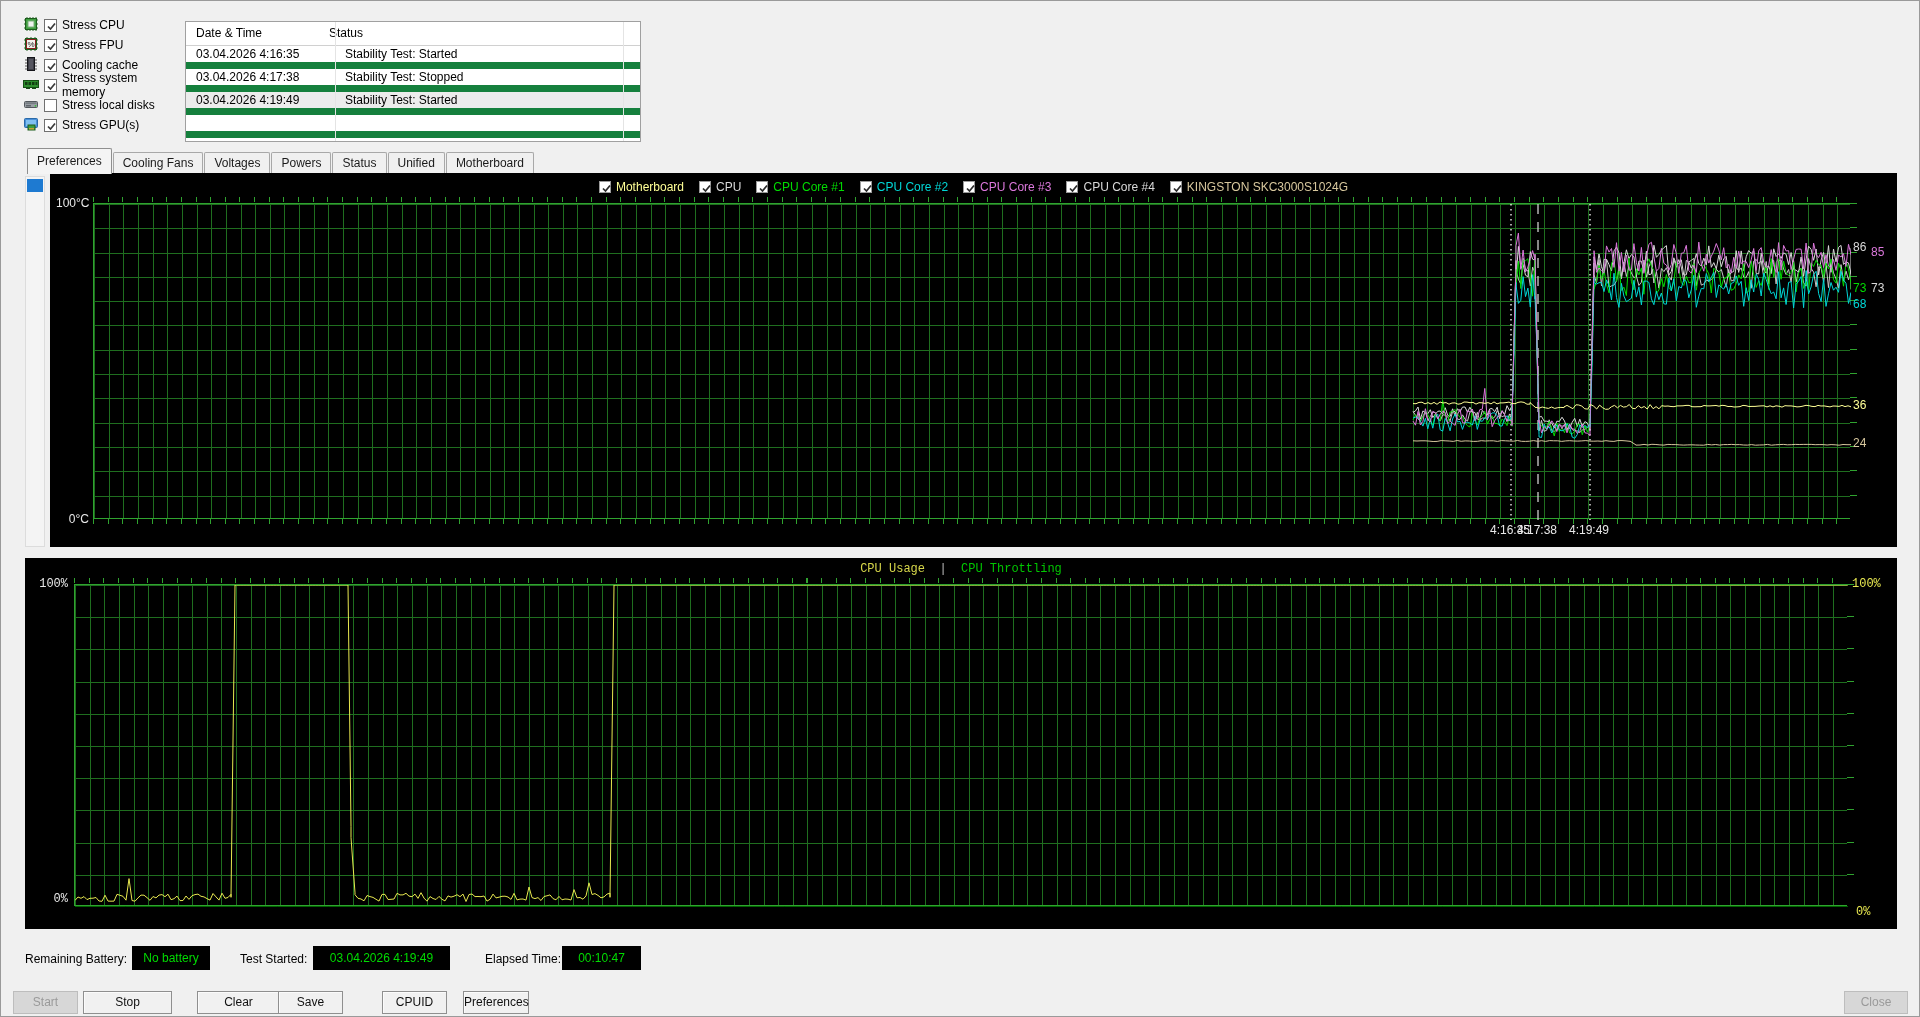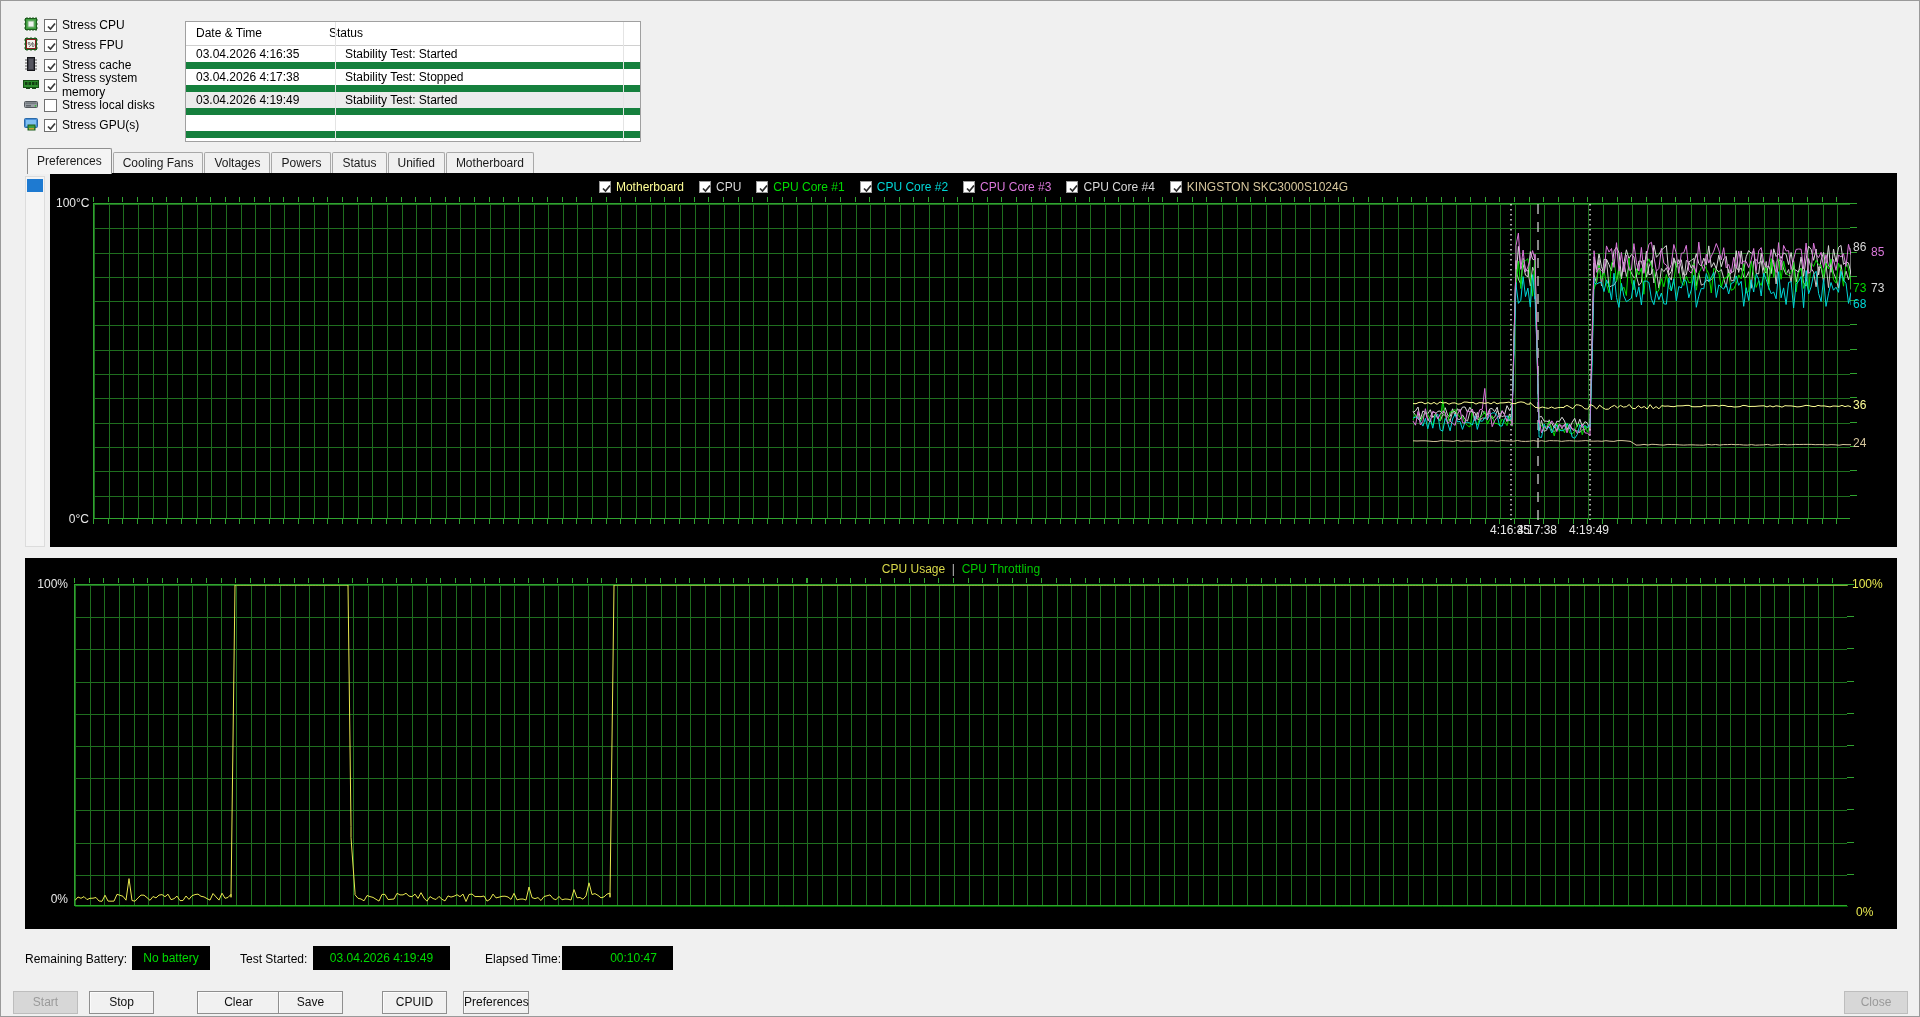--- a/index.html
+++ b/index.html
@@ -28,21 +28,21 @@
   
   #tabs{left:26px;top:146px;display:flex;align-items:flex-end;border-bottom:1px solid #8f8f8f;height:26px;}
   .tab{height:20px;line-height:20px;padding:0 9px;background:#f0f0f0;border:1px solid #a8a8a8;border-bottom:none;border-radius:2px 2px 0 0;margin-right:1px;color:#1a1a1a;}
   .tab.active{height:25px;line-height:24px;background:#f4f4f4;border-color:#8f8f8f;margin-bottom:-1px;z-index:2;}
   
   #temp-scrollbar{left:24px;top:175px;width:20px;height:371px;background:#f4f4f4;border:1px solid #dcdcdc;box-sizing:border-box;}
   #temp-scroll-thumb{position:absolute;left:1px;top:2px;width:16px;height:13px;background:#1e7ad1;}
   
   .black-panel{background:#000;}
   #temp-panel{left:49px;top:172px;width:1847px;height:374px;}
-  #usage-panel{left:24px;top:557px;width:1872px;height:371px;}
+  #usage-panel{left:24px;top:557px;width:1872px;height:371px;font-family:Liberation Mono, monospace;}
   .plot{position:absolute;background-image:
       repeating-linear-gradient(to right,#1f6e1f 0,#1f6e1f 1px,transparent 1px,transparent 14.65px),
       repeating-linear-gradient(to bottom,#1f6e1f 0,#1f6e1f 1px,transparent 1px,transparent 24.3px);
       border:1px solid #2fa32f;border-right:none;box-sizing:border-box;}
   #temp-plot{left:43px;top:30px;width:1757px;height:316px;}
   #usage-plot{left:49px;top:26px;width:1773px;height:322px;
       background-image:
       repeating-linear-gradient(to right,#1f6e1f 0,#1f6e1f 1px,transparent 1px,transparent 14.65px),
       repeating-linear-gradient(to bottom,#1f6e1f 0,#1f6e1f 1px,transparent 1px,transparent 32.2px);}
   .vticks{position:absolute;height:5px;background-image:repeating-linear-gradient(to right,#2fa32f 0,#2fa32f 1px,transparent 1px,transparent 14.65px);}
@@ -121,21 +121,21 @@
               <line x1="2" y1="13" x2="14" y2="13"></line>
             </g>
             <rect x="4.5" y="1.5" width="7" height="13" fill="#3c3c44" stroke="#15151a"></rect>
             <rect x="6" y="3" width="4" height="10" fill="#55555f"></rect>
           </svg></span>
         <span class="cbx">
           <svg width="13" height="13" viewBox="0 0 13 13">
             <path d="M3 6.5 L5.5 9 L10 3.5" stroke="#3a3a3a" stroke-width="1.7" fill="none"></path>
           </svg>
         </span>
-        <span>Stress cache</span>
+        <span>Cooling cache</span>
       </div>
       <div class="stress-row">
         <span><svg width="16" height="16" viewBox="0 0 16 16">
             <rect x="0.5" y="4.5" width="15" height="7" fill="#2f8f2f" stroke="#174f17"></rect>
             <rect x="2" y="6" width="2.5" height="3" fill="#123f12"></rect>
             <rect x="5.5" y="6" width="2.5" height="3" fill="#123f12"></rect>
             <rect x="9" y="6" width="2.5" height="3" fill="#123f12"></rect>
             <rect x="12.5" y="6" width="1.8" height="3" fill="#123f12"></rect>
             <rect x="3" y="11.5" width="4" height="1.5" fill="#174f17"></rect>
             <rect x="9" y="11.5" width="4" height="1.5" fill="#174f17"></rect>
@@ -307,25 +307,25 @@
           <polyline points="0.0,322.0 50.7,322.0 101.3,322.0 152.0,322.0 202.6,322.0 253.3,322.0 303.9,322.0 354.6,322.0 405.3,322.0 455.9,322.0 506.6,322.0 557.2,322.0 607.9,322.0 658.5,322.0 709.2,322.0 759.9,322.0 810.5,322.0 861.2,322.0 911.8,322.0 962.5,322.0 1013.1,322.0 1063.8,322.0 1114.5,322.0 1165.1,322.0 1215.8,322.0 1266.4,322.0 1317.1,322.0 1367.7,322.0 1418.4,322.0 1469.1,322.0 1519.7,322.0 1570.4,322.0 1621.0,322.0 1671.7,322.0 1722.3,322.0 1773.0,322.0" fill="none" stroke="#00c800" stroke-width="1"></polyline>
         </svg>
     </div>
   </div>
 
   <div class="statlabel" style="left:24px;">Remaining Battery:</div>
   <div class="statbox" style="left: 131px; width: 78px; color: rgb(0, 220, 0);" id="battery-box">No battery</div>
   <div class="statlabel" style="left:239px;">Test Started:</div>
   <div class="statbox" style="left: 312px; width: 137px; color: rgb(0, 220, 0);" id="started-box">03.04.2026 4:19:49</div>
   <div class="statlabel" style="left:484px;">Elapsed Time:</div>
-  <div class="statbox" style="left: 561px; width: 79px; color: rgb(0, 220, 0); padding-left: 32px;" id="elapsed-box">00:10:47</div>
+  <div class="statbox" style="left: 561px; width: 79px; color: rgb(0, 220, 0);" id="elapsed-box">00:10:47</div>
 
   <div id="buttons">
       <div class="btn disabled" style="left: 12px; width: 65px;">Start</div>
-      <div class="btn" style="left: 88px; width: 65px;">Stop</div>
+      <div class="btn" style="left: 82px; width: 89px;">Stop</div>
       <div class="btn" style="left: 196px; width: 83px;">Clear</div>
       <div class="btn" style="left: 277px; width: 65px;">Save</div>
       <div class="btn" style="left: 381px; width: 65px;">CPUID</div>
       <div class="btn" style="left: 462px; width: 66px;">Preferences</div>
       <div class="btn disabled" style="left: 1843px; width: 64px;">Close</div>
     </div>
 
 </div>
 
 </body></html>

